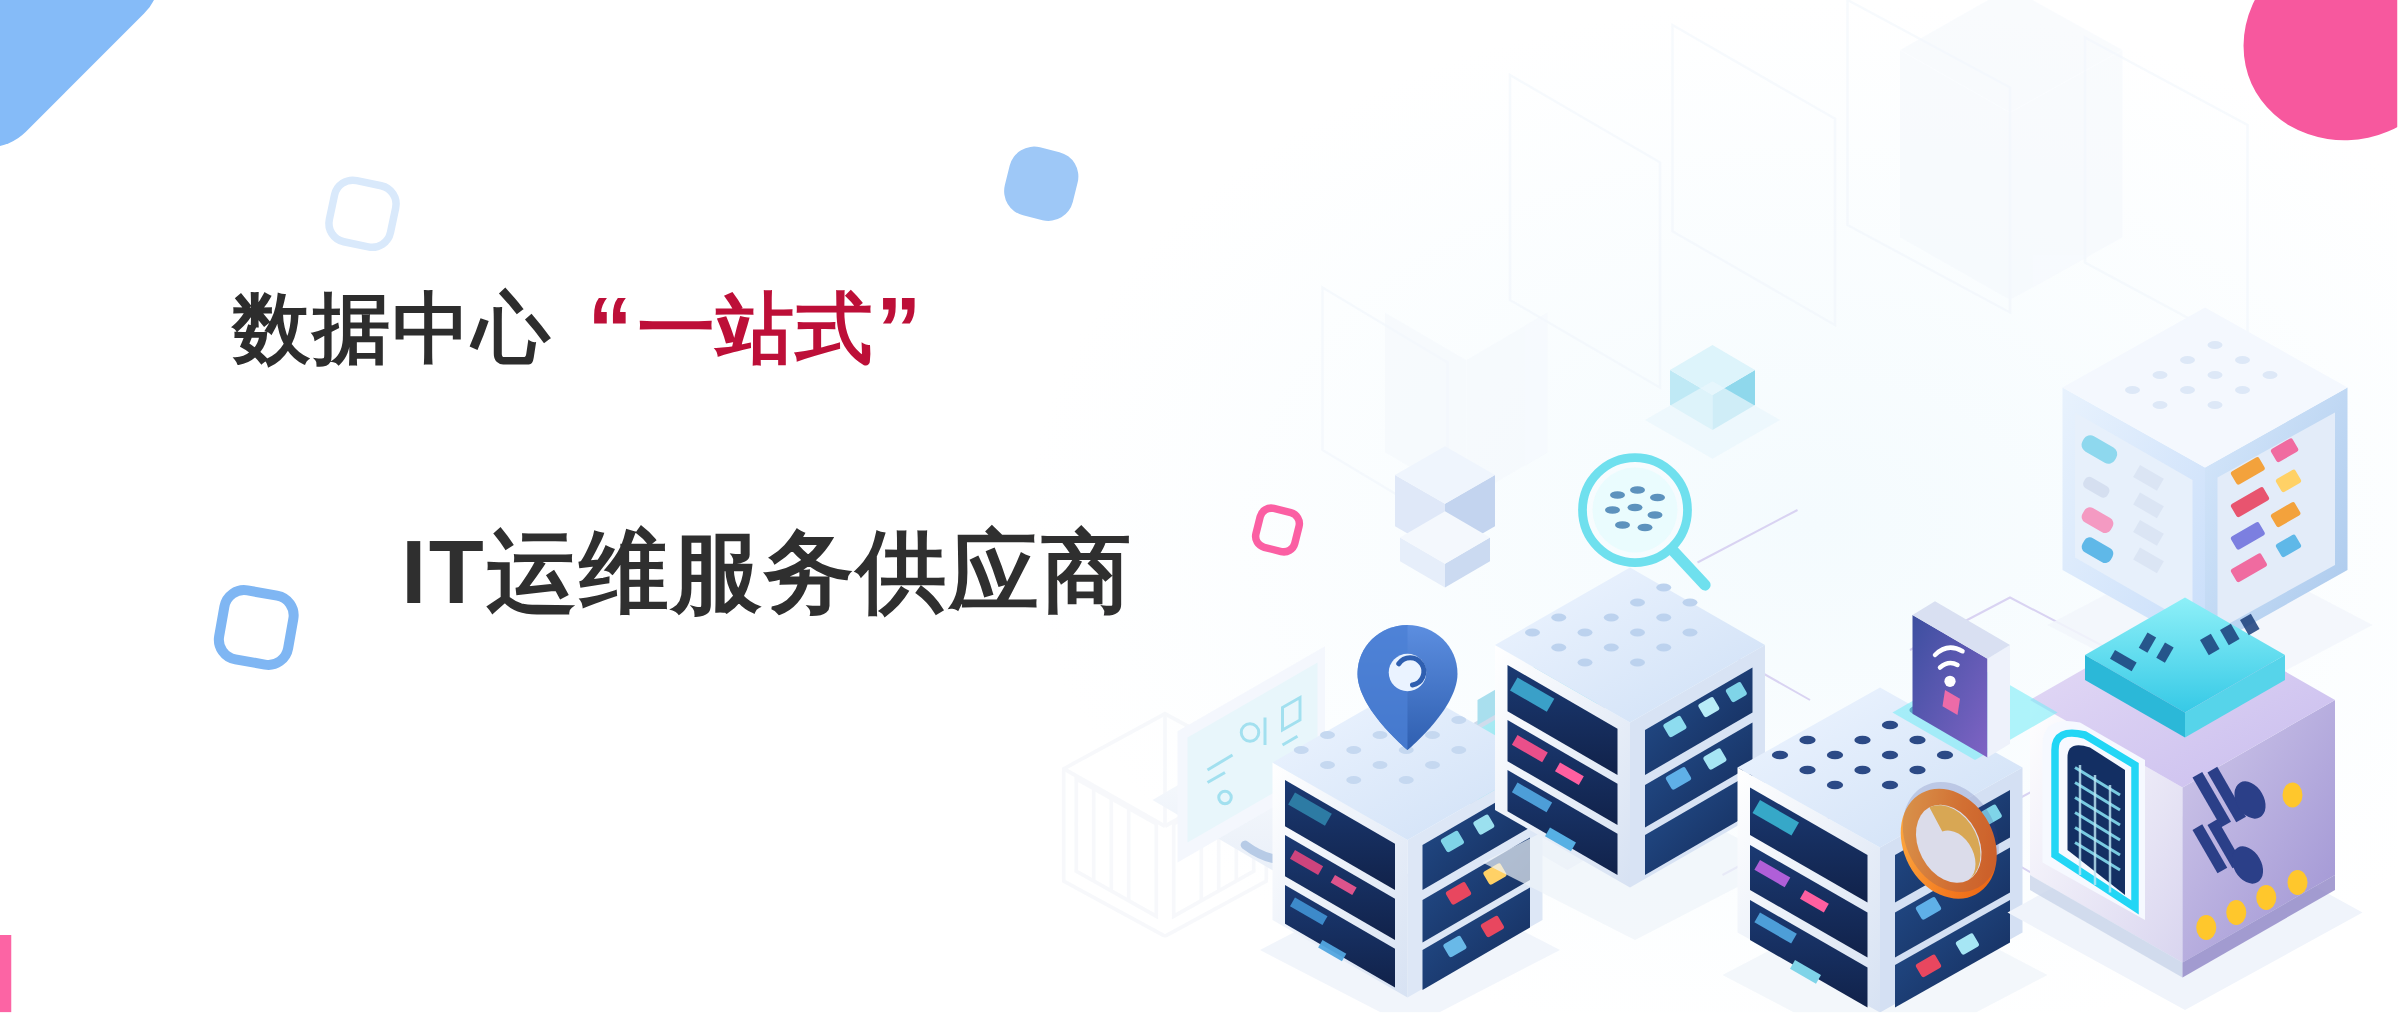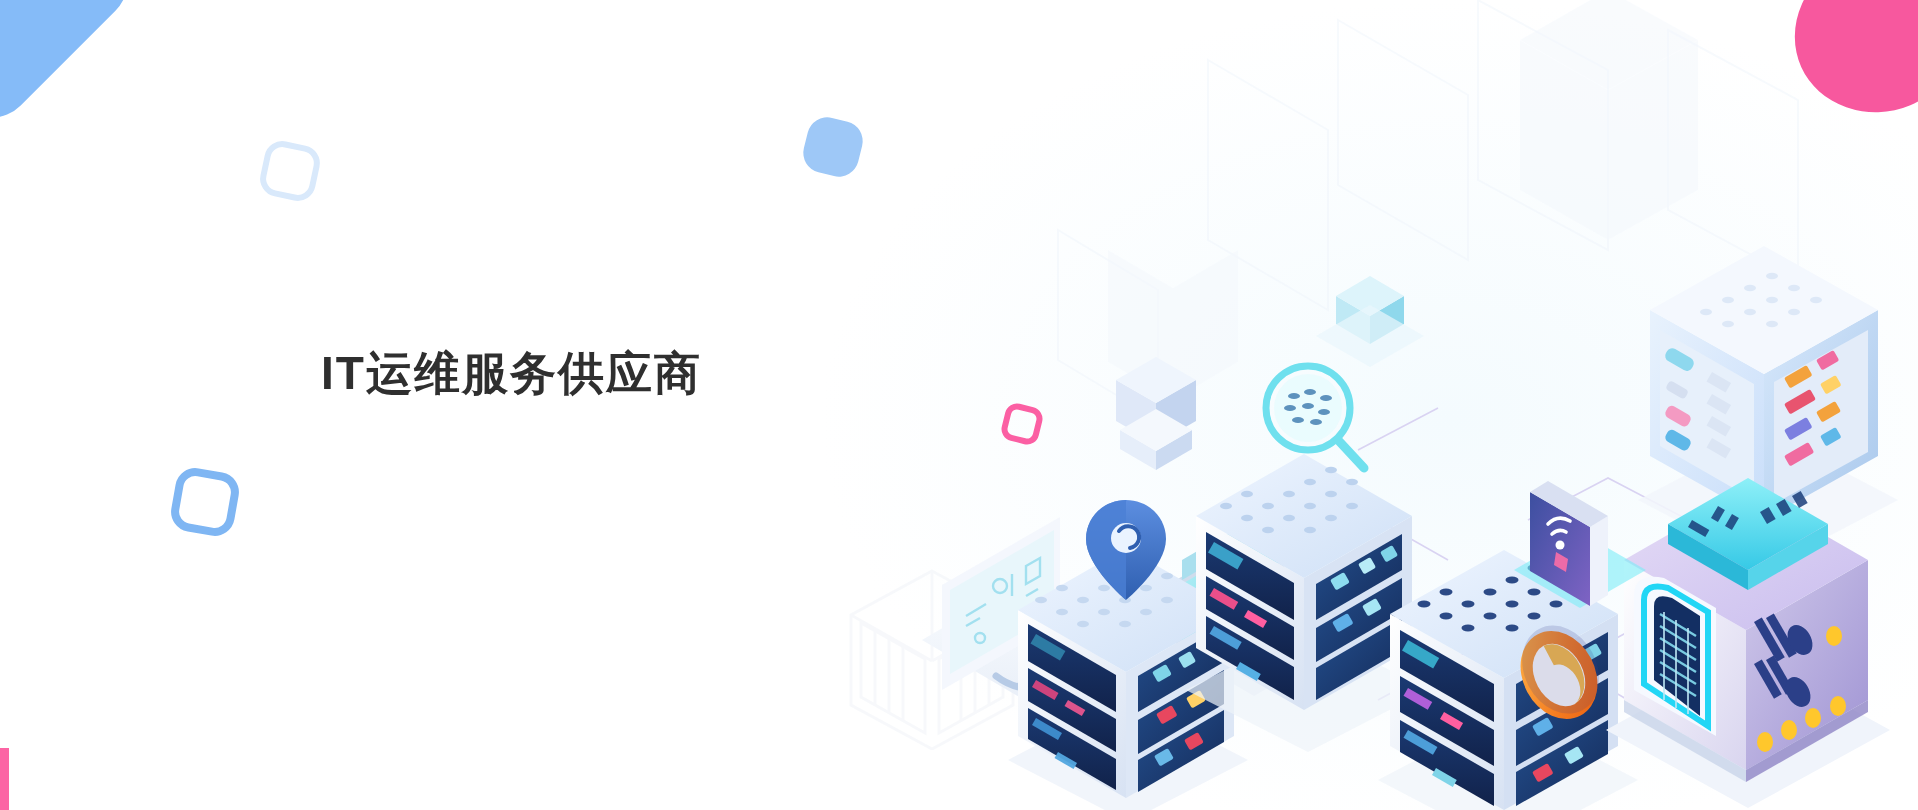--- a/index.html
+++ b/index.html
@@ -36,21 +36,21 @@
   .dot-blue{left:805px;top:119px;width:56px;height:56px;background:#9ec8f7;border-radius:20px;transform:rotate(14deg);}
 
   
   .headline{position:absolute;left:186px;top:228px;width:900px;}
   .line1{white-space:nowrap;font-size:62px;font-weight:700;line-height:1;letter-spacing:2px;}
   .line1 .dark{color:#2d2d2d;}
   .line1 .quote{color:#bd0f38;font-size:72px;vertical-align:-4px;margin:0 2px;}
   .line1 .red{color:#bd0f38;letter-spacing:1px;}
   .line1 .gap{display:inline-block;width:26px;}
   .line2{margin-top:122px;margin-left:135px;white-space:nowrap;
-         font-size:46px;font-weight:700;color:#2f2f2f;letter-spacing:2px;line-height:1;}
+         font-size:72px;font-weight:700;color:#2f2f2f;letter-spacing:2px;line-height:1;}
 
   
   .watermark{position:absolute;left:845px;top:565px;width:175px;height:185px;opacity:.55;}
 
   
   .illus{position:absolute;right:0;top:0;width:1010px;height:810px;}
 </style>
 </head>
 <body>
 
@@ -70,20 +70,23 @@
       <path d="M87 6 L168 50 L168 140 L87 184 L6 140 L6 50 Z"></path>
       <path d="M87 6 L87 96 M87 96 L168 50 M87 96 L6 50"></path>
       <path d="M16 58 L80 94 L80 168 L16 132 Z"></path>
       <path d="M158 58 L94 94 L94 168 L158 132 Z"></path>
       <path d="M30 66 L30 140 M44 74 L44 148 M58 82 L58 156
                M144 66 L144 140 M130 74 L130 148 M116 82 L116 156"></path>
     </g>
   </svg>
 
   <div class="headline">
+    <div class="line1">
+      <span class="dark">数据中心</span><span class="gap"></span><span class="quote">“</span><span class="red">一站式</span><span class="quote">”</span>
+    </div>
     <div class="line2">IT运维服务供应商</div>
   </div>
 
   <svg class="illus" viewBox="0 0 1010 810">
     <defs>
       <linearGradient id="gPanelDark" x1="0" y1="0" x2="0" y2="1">
         <stop offset="0" stop-color="#1b3a73"></stop>
           <stop offset="1" stop-color="#11224a"></stop>
       </linearGradient>
       <linearGradient id="gPanelDark2" x1="0" y1="0" x2="1" y2="1">

